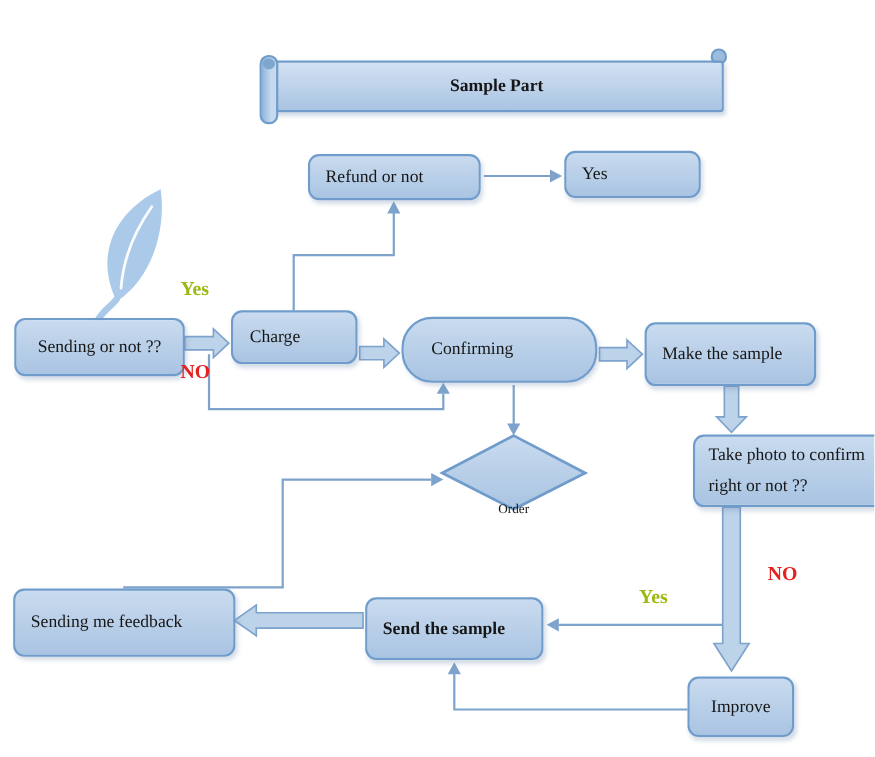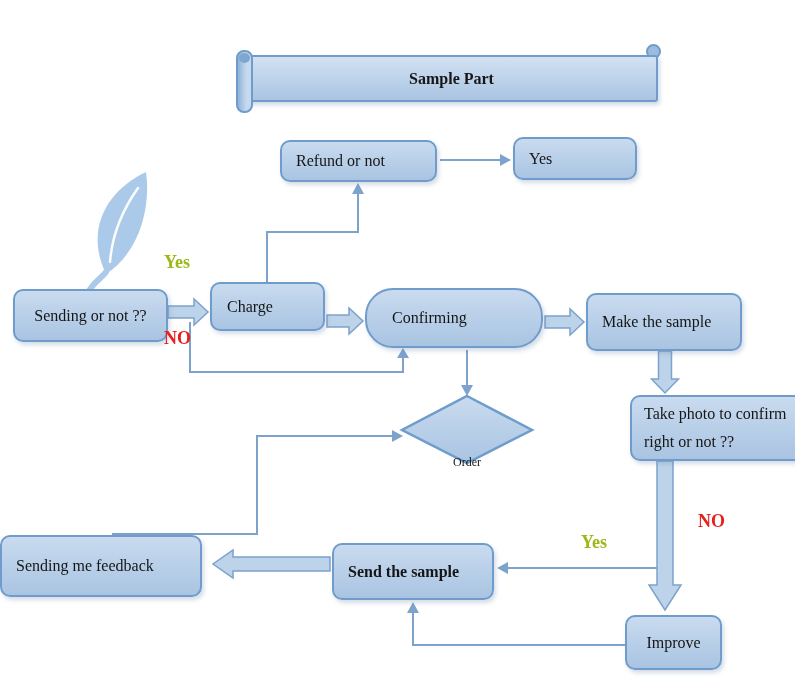--- a/index.html
+++ b/index.html
@@ -36,21 +36,21 @@
   #n-refund{left:280px;top:140px;width:157px;height:42px;}
   #n-yesbox{left:513px;top:137px;width:124px;height:43px;}
   #n-sample{left:13px;top:289px;width:155px;height:53px;padding:0 8px;}
   #n-charge{left:210px;top:282px;width:115px;height:49px;padding:0 15px;}
   #n-confirming{left:365px;top:288px;width:178px;height:60px;padding:0 25px;border-radius:28px;}
   #n-make{left:586px;top:293px;width:156px;height:58px;}
   #n-takephoto{left:585px;top:395px;width:187px;height:66px;padding:0 12px;margin-left:45px;}
   #n-takephoto .node-label{white-space:normal;line-height:28px;}
   #n-improve{left:625px;top:615px;width:97px;height:55px;}
   #n-send{left:332px;top:543px;width:162px;height:57px;font-weight:bold;}
-  #n-feedback{left:0;top:535px;width:202px;height:62px;padding-left:14px;}
+  #n-feedback{left:12px;top:535px;width:202px;height:62px;padding-left:14px;}
   
   #banner-knob{
     position:absolute;left:646px;top:44px;width:15px;height:15px;
     border:2px solid var(--node-border);border-radius:50%;background:#9cbcdd;box-sizing:border-box;
   }
   #banner-body{
     position:absolute;left:245px;top:55px;width:413px;height:47px;box-sizing:border-box;
     border:2px solid var(--node-border);border-radius:3px;
     background:linear-gradient(180deg,#d3e1f3,#a9c4e2);
     display:flex;align-items:center;justify-content:center;

